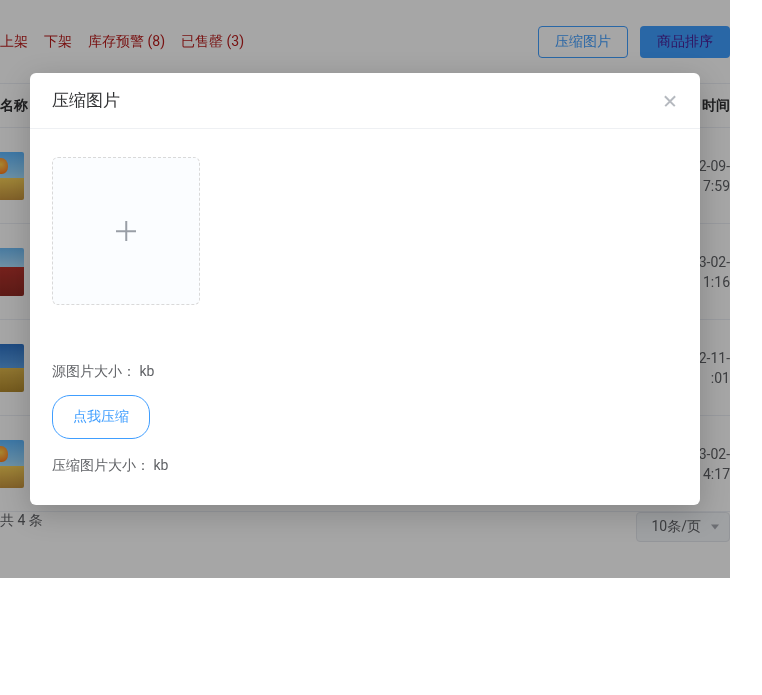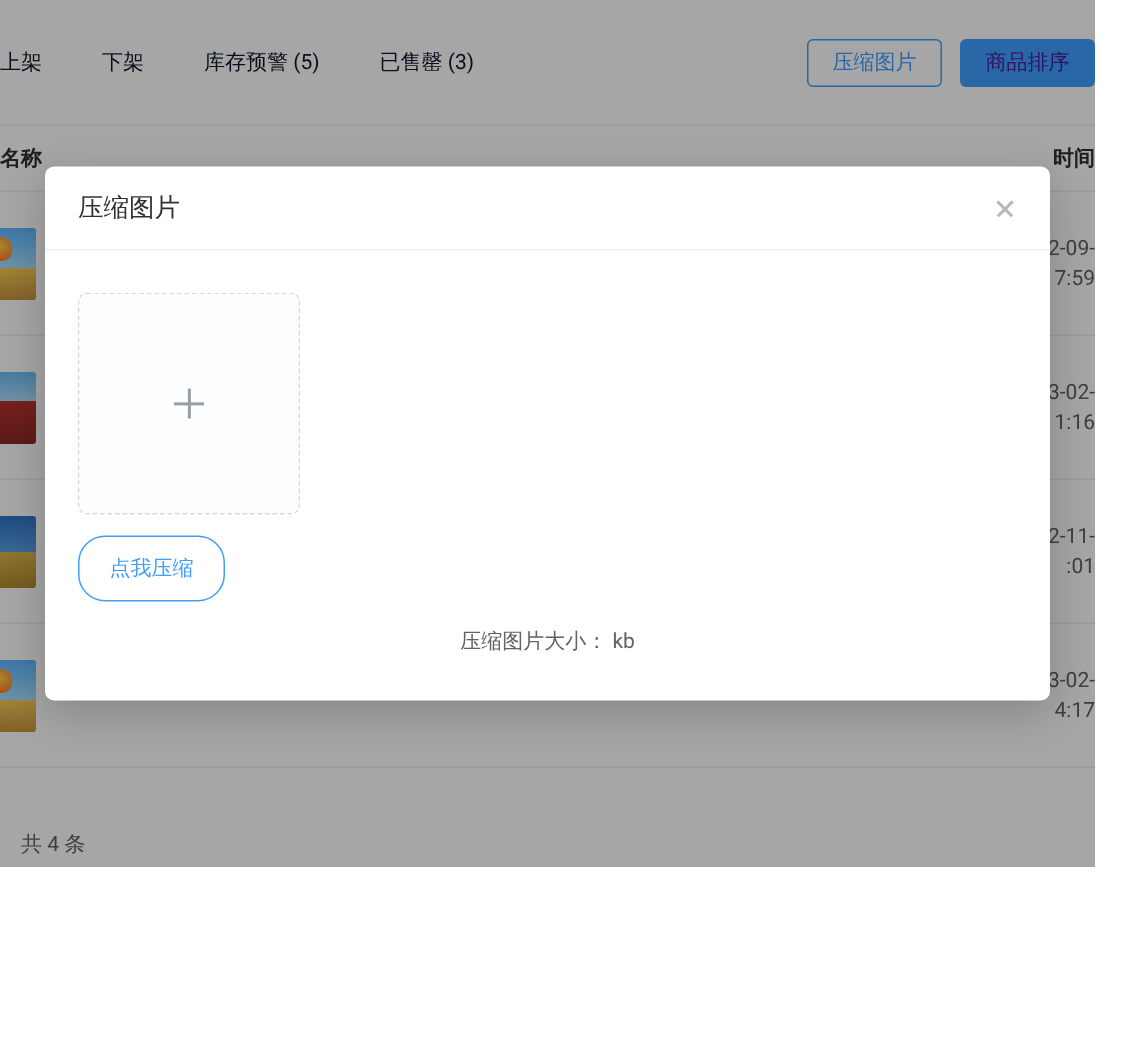--- a/index.html
+++ b/index.html
@@ -22,24 +22,24 @@
   .toolbar {
     display: flex;
     align-items: center;
     padding: 0 0 0 0;
     height: 84px;
     border-bottom: 1px solid #ebeef5;
   }
   .tabs {
     display: flex;
     align-items: center;
-    gap: 40px;
+    gap: 16px;
     padding-left: 0;
     flex: 1;
-    color: #0f172a;
+    color: #b91c1c;
   }
   .tab { cursor: pointer; white-space: nowrap; }
   .actions {
     display: flex;
     align-items: center;
     gap: 12px;
     padding-right: 0;
   }
   .btn {
     display: inline-flex;
@@ -114,24 +114,23 @@
     text-align: right;
     color: #606266;
     display: flex;
     flex-direction: column;
     gap: 4px;
     font-size: 14px;
     padding-right: 0;
   }
   .footer {
     display: flex;
-    align-items: flex-end;
+    align-items: flex-start;
     height: 60px;
     padding: 0 0;
-    margin-left: 14px;
   }
   .footer-total { color: #606266; }
   .page-size {
     margin-left: auto;
     display: inline-flex;
     align-items: center;
     height: 30px;
     padding: 0 28px 0 14px;
     background: #f5f7fa;
     border: 1px solid #e4e7ed;
@@ -204,32 +203,32 @@
   .uploader .plus{
     width:20px;height:20px;position:relative;
   }
   .uploader .plus::before,.uploader .plus::after{
     content:"";position:absolute;background:#999ea6;
   }
   .uploader .plus::before{ left:50%; top:0; width:1.5px; height:100%; transform:translateX(-50%);}
   .uploader .plus::after{ top:50%; left:0; height:1.5px; width:100%; transform:translateY(-50%);}
   .info-line { margin-top: 58px; color: #606266; }
   .compress-btn-wrap{ margin-top:14px; }
-  .info-line2 { margin-top: 18px; color: #606266; text-align: center; }
+  .info-line2 { margin-top: 18px; color: #606266; }
 </style>
 </head>
 <body>
 
 <div class="page">
 
   <div class="toolbar">
     <div class="tabs">
       <span class="tab">上架</span>
       <span class="tab">下架</span>
-      <span class="tab">库存预警 (5)</span>
+      <span class="tab">库存预警 (8)</span>
       <span class="tab">已售罄 (3)</span>
     </div>
     <div class="actions">
       <div class="btn btn-outline-primary">压缩图片</div>
       <div class="btn btn-primary">商品排序</div>
     </div>
   </div>
 
   <div class="table-head">
     <div class="th-name">名称</div>
@@ -260,34 +259,39 @@
   <div class="row">
     <div class="thumb balloon"></div>
     <div class="rtimes">
       <span>3-02-</span>
       <span>4:17</span>
     </div>
   </div>
 
   <div class="footer">
     <span class="footer-total">共 4 条</span>
+    <div class="page-size">10条/页</div>
   </div>
 
 </div>
 
 <div class="mask">
   <div class="dialog">
     <div class="dialog-hd">
       <div class="dialog-title">压缩图片</div>
       <div class="dialog-close"></div>
     </div>
     <div class="dialog-bd">
       <div class="uploader">
         <span class="plus"></span>
       </div>
+      <div class="info-line">
+        <span>源图片大小：</span>
+        <span>kb</span>
+      </div>
       <div class="compress-btn-wrap">
         <div class="btn btn-outline-primary" style="border-radius:18px;height:44px;padding:0 20px;">点我压缩</div>
       </div>
       <div class="info-line2">
         <span>压缩图片大小：</span>
         <span>kb</span>
       </div>
     </div>
   </div>
 </div>

